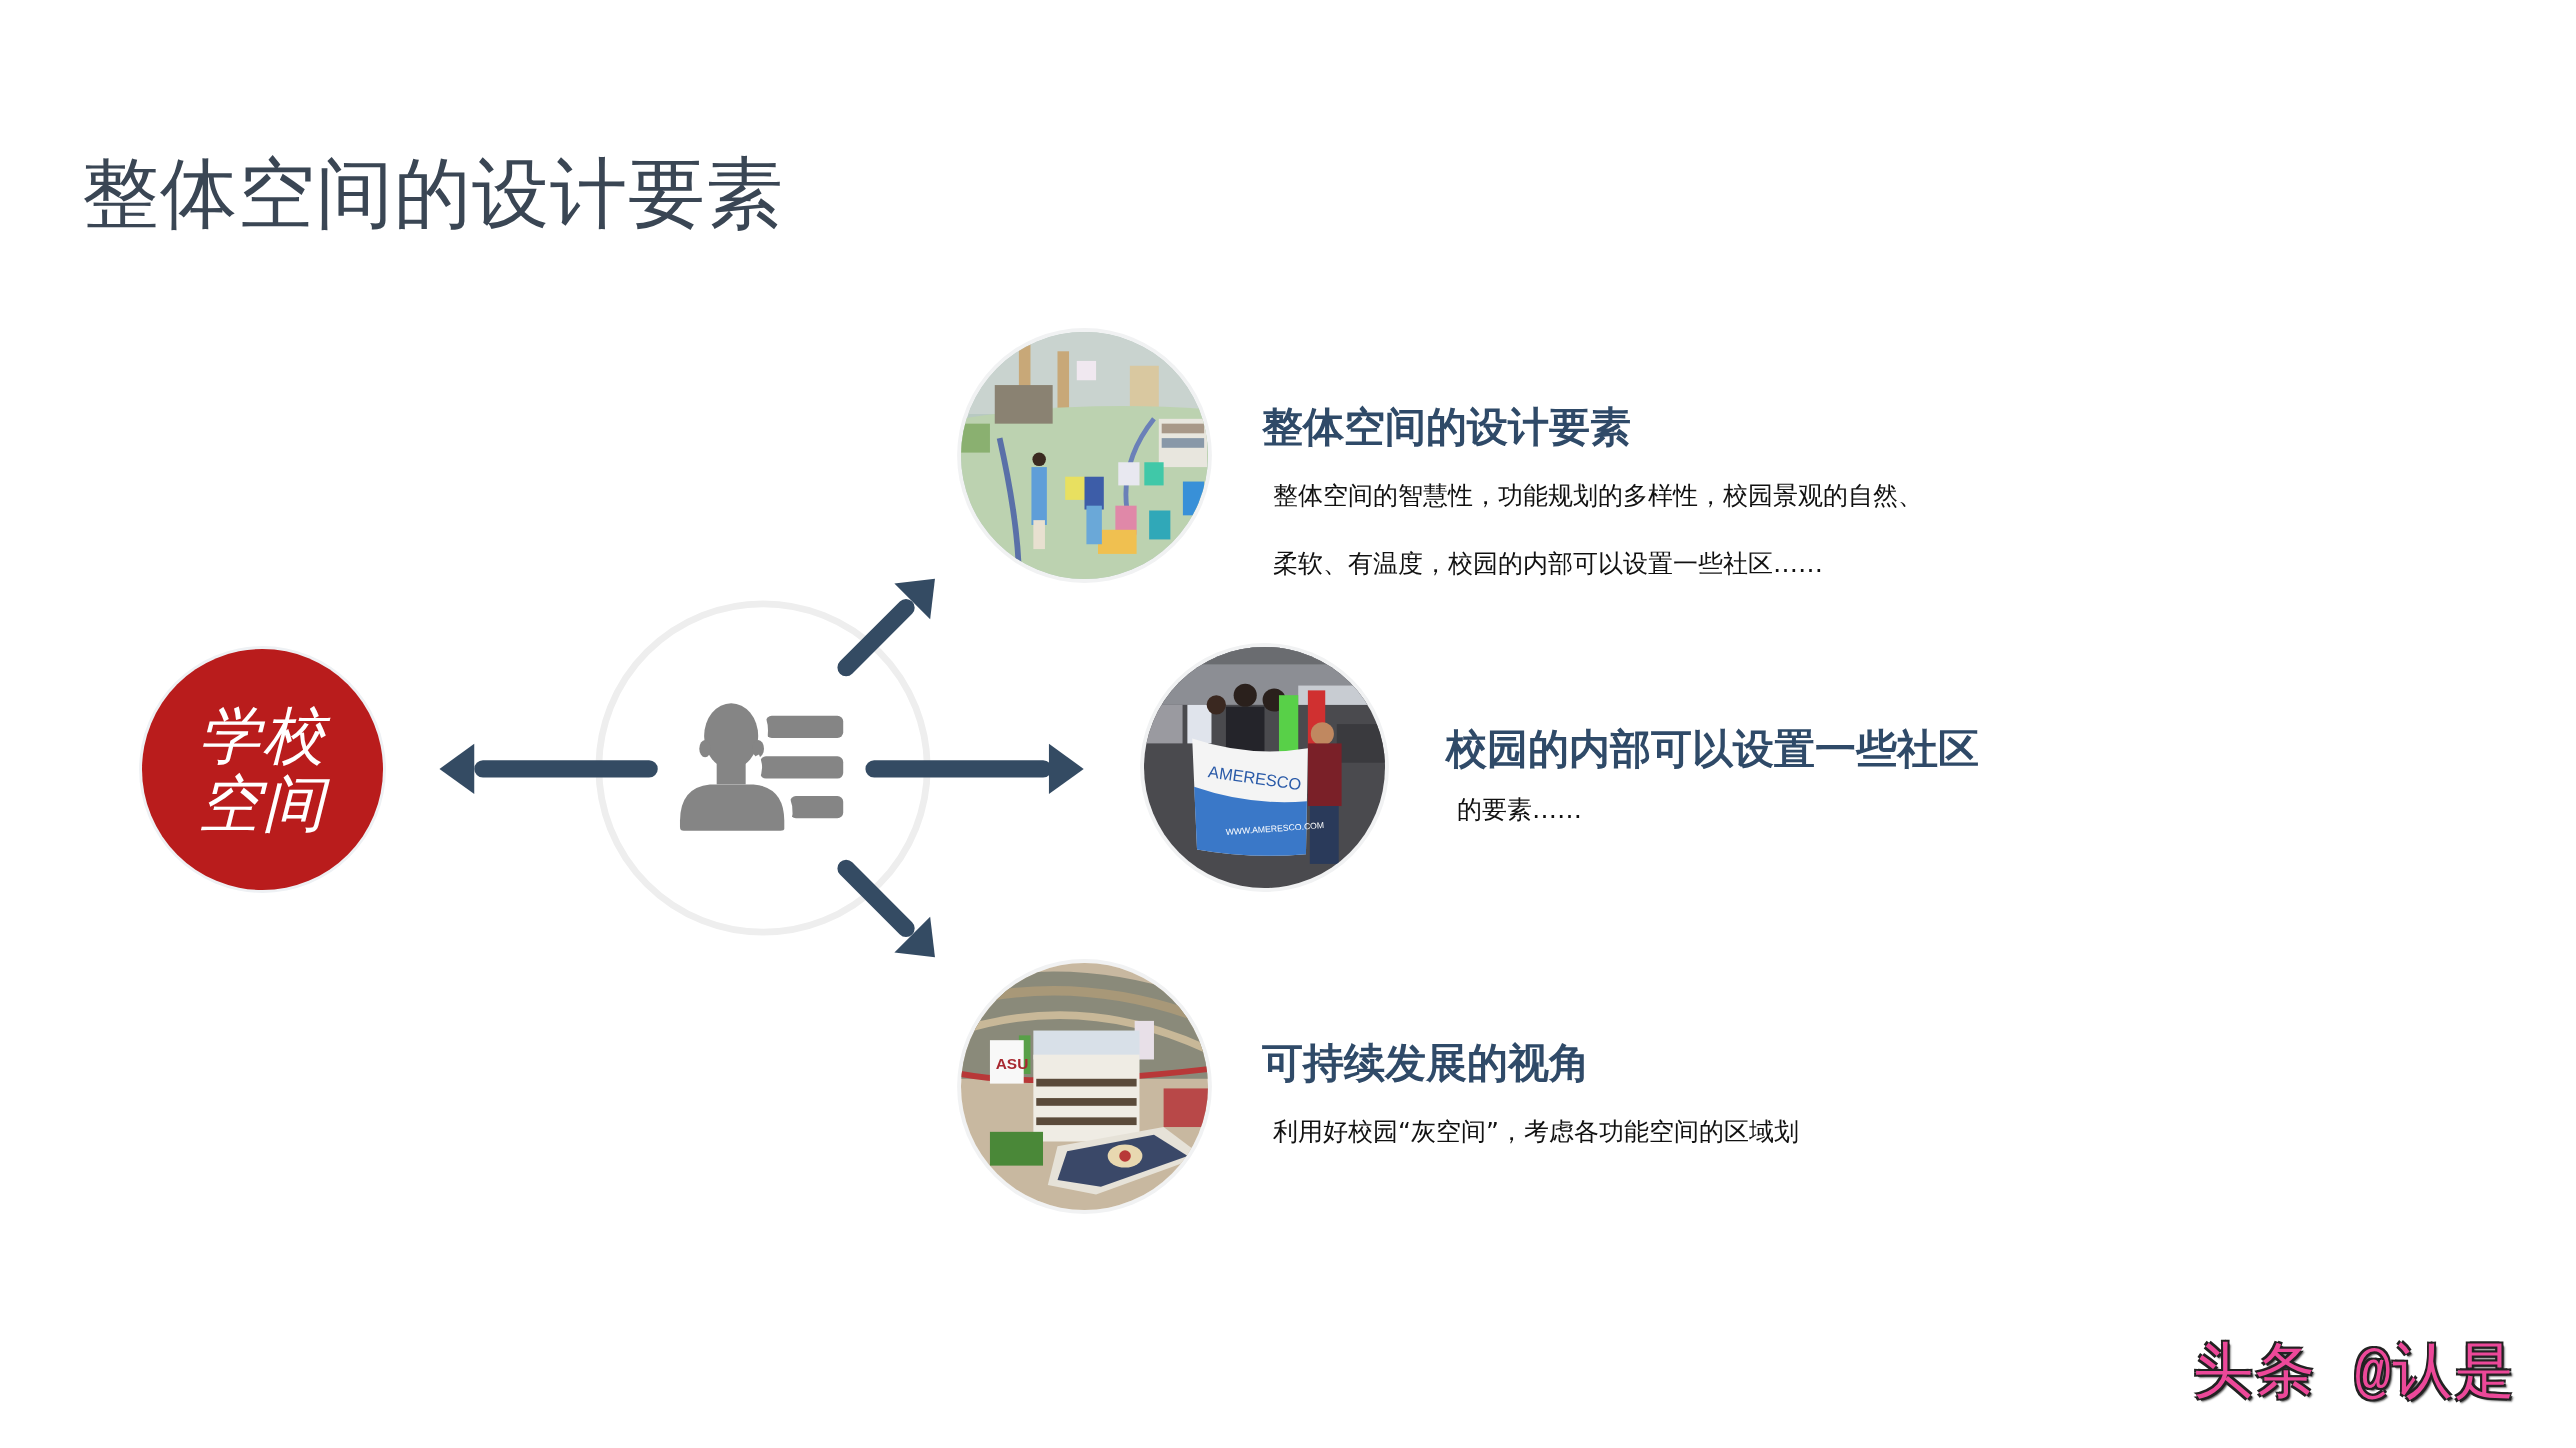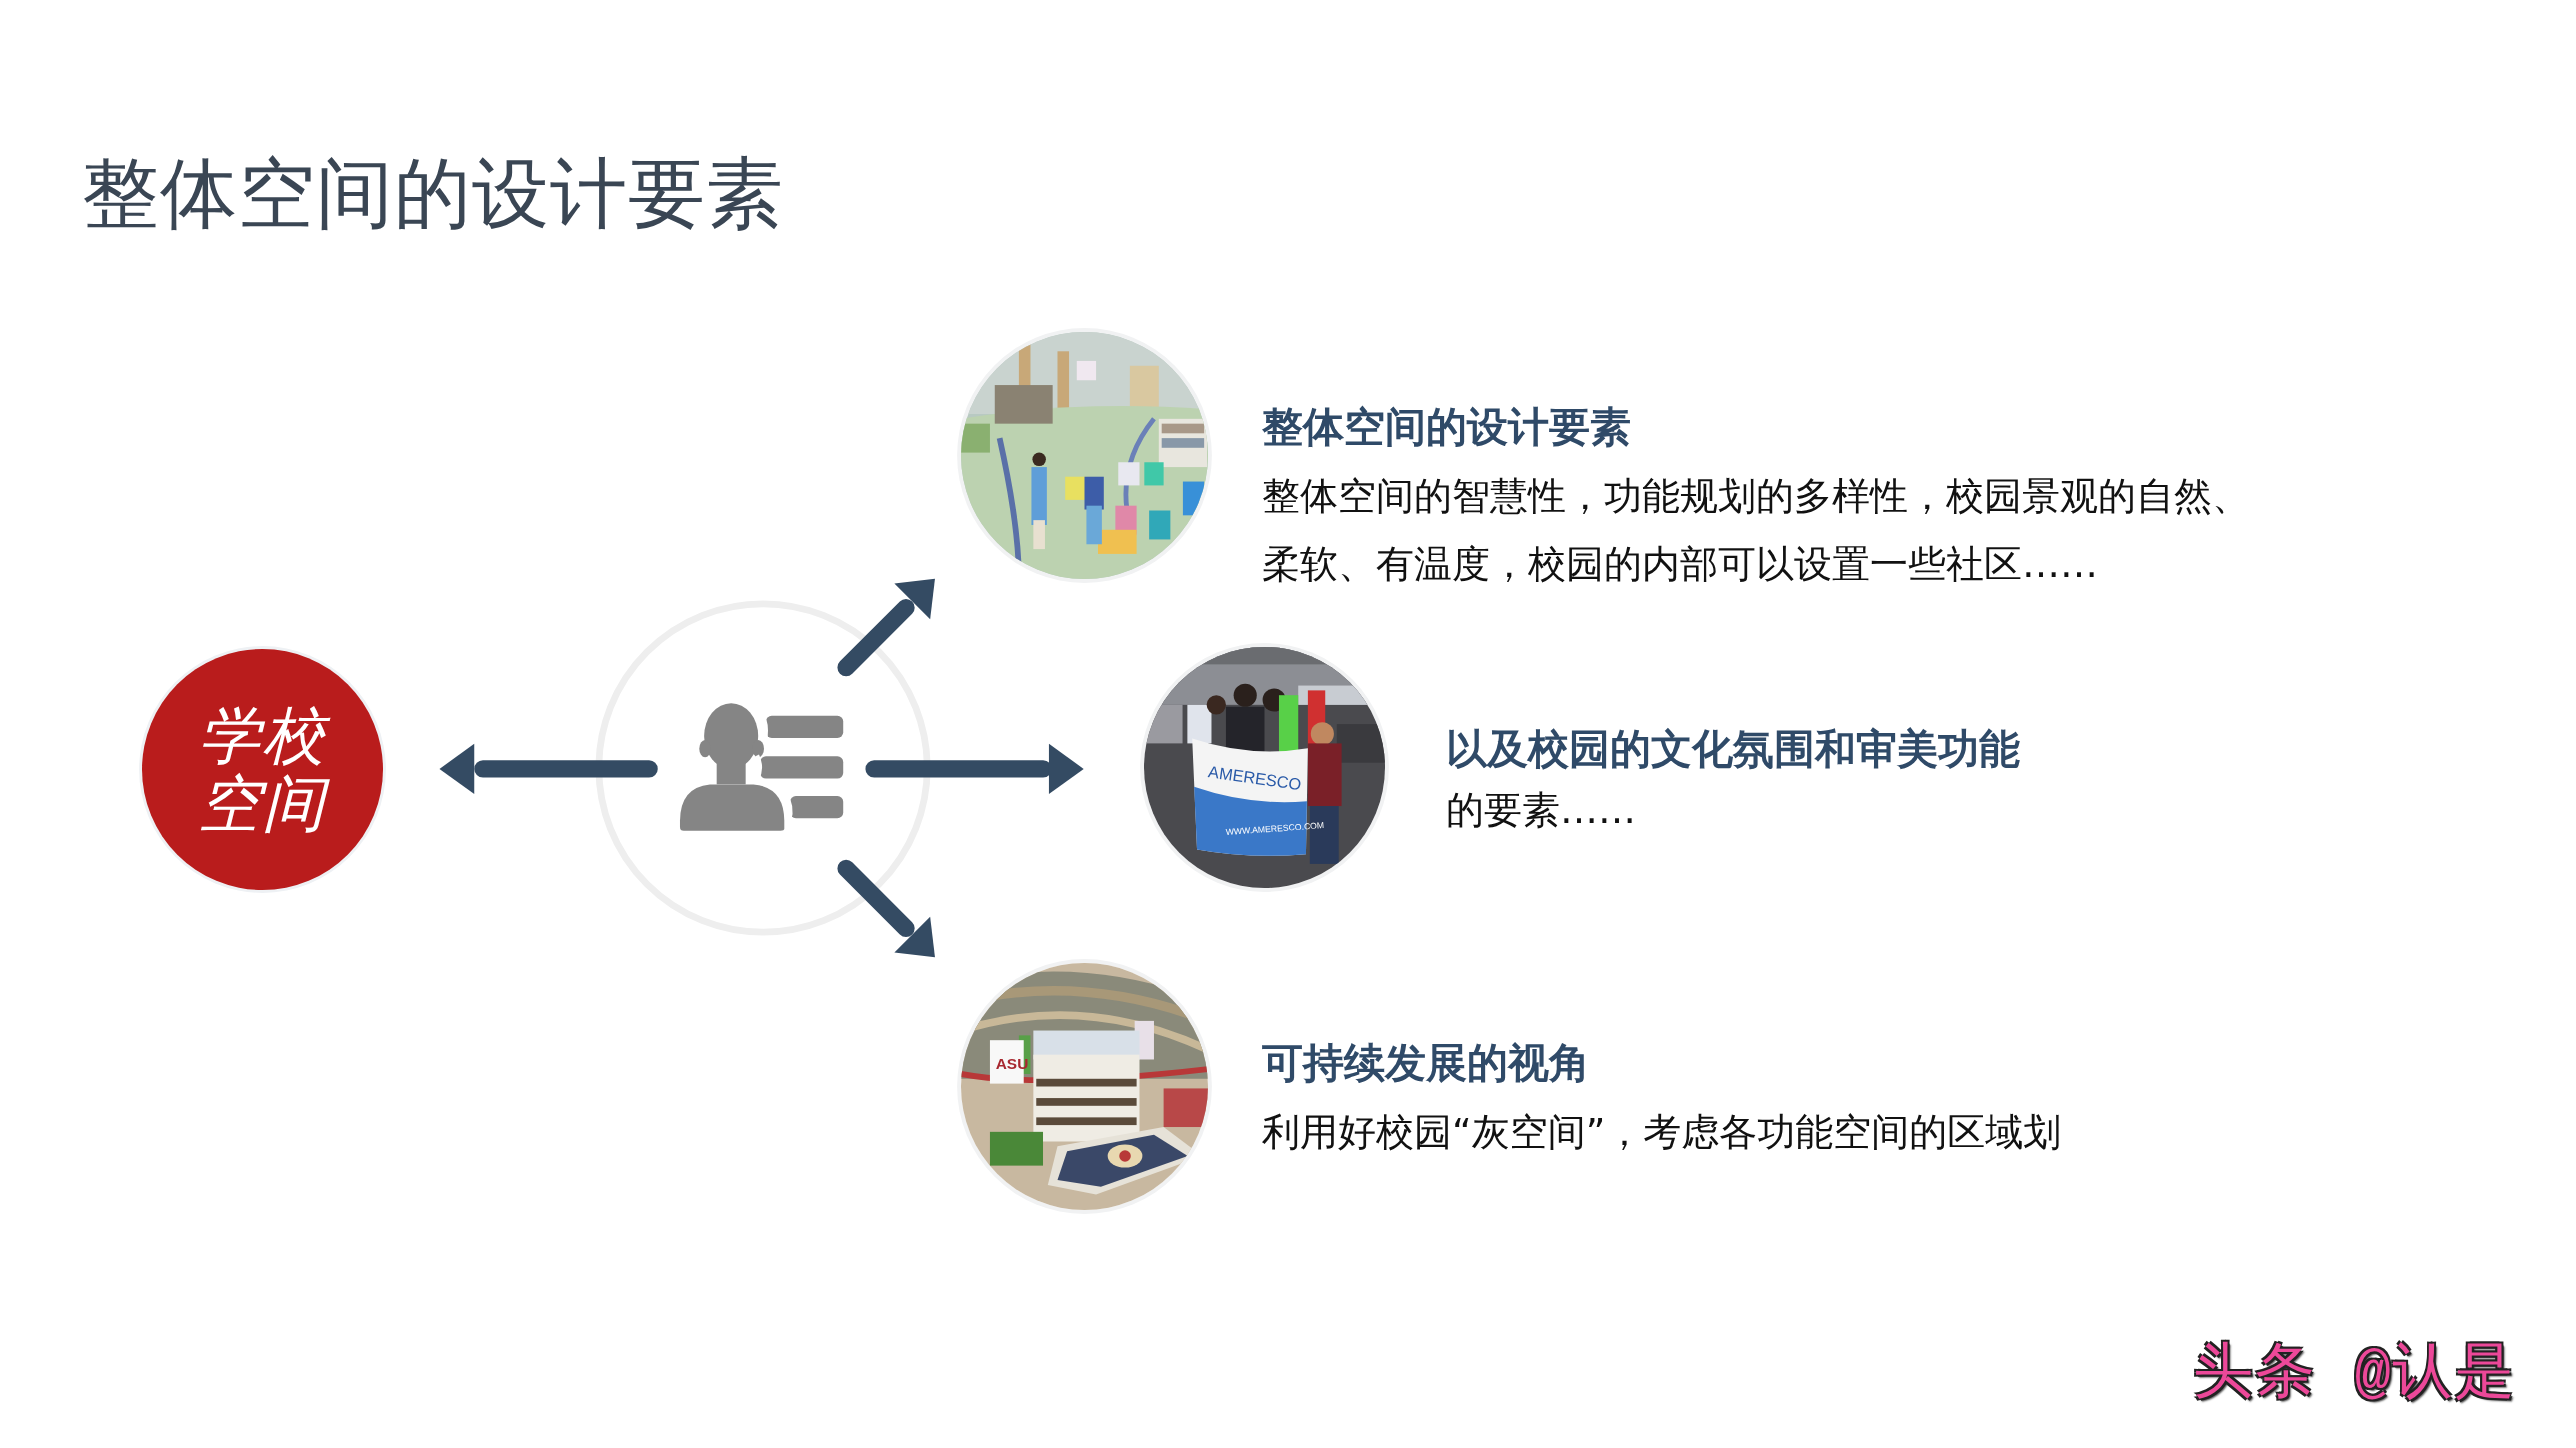--- a/index.html
+++ b/index.html
@@ -29,22 +29,23 @@
     position: absolute; border-radius: 50%; overflow: hidden;
     box-shadow: 0 0 0 3.9px #f1f2f3;
   }
 
   .item { position: absolute; }
   .item h2 {
     font-size: 41px; font-weight: bold; color: #2f4a68; line-height: 54px;
     white-space: nowrap; letter-spacing: 0px;
   }
   .item p {
-    font-size: 38px; color: #111111; line-height: 68px; margin-top: 9.7px;
+    font-size: 25px; color: #111111; line-height: 68px; margin-top: 9.7px;
     white-space: nowrap;
+    margin-left: 11px;
   }
 
   .watermark {
     position: absolute; left: 2193px; top: 1331px;
     font-size: 60px; color: #ec4899; white-space: nowrap; letter-spacing: 1.9px;
     text-shadow: -1.9px -1.9px 0 #222, 1.9px -1.9px 0 #222, -1.9px 1.9px 0 #222, 1.9px 1.9px 0 #222, 2.9px 2.9px 1.9px #555;
     font-family: Liberation Mono, monospace;
   }
 </style>
 </head>
@@ -184,21 +185,21 @@
   </svg>
 </div>
 
 <div class="item" style="left:1262px; top:400px;">
   <h2>整体空间的设计要素</h2>
   <p style="margin-top:7.7px;">整体空间的智慧性，功能规划的多样性，校园景观的自然、</p>
   <p style="margin-top:0;">柔软、有温度，校园的内部可以设置一些社区……</p>
 </div>
 
 <div class="item" style="left:1446px; top:722px;">
-  <h2>以及校园的文化氛围和审美功能</h2>
+  <h2>校园的内部可以设置一些社区</h2>
   <p style="margin-top:0;">的要素……</p>
 </div>
 
 <div class="item" style="left:1262px; top:1036px;">
   <h2>可持续发展的视角</h2>
   <p style="margin-top:7.7px;">利用好校园“灰空间”，考虑各功能空间的区域划</p>
 </div>
 
 <div class="watermark">头条 @认是</div>
 

